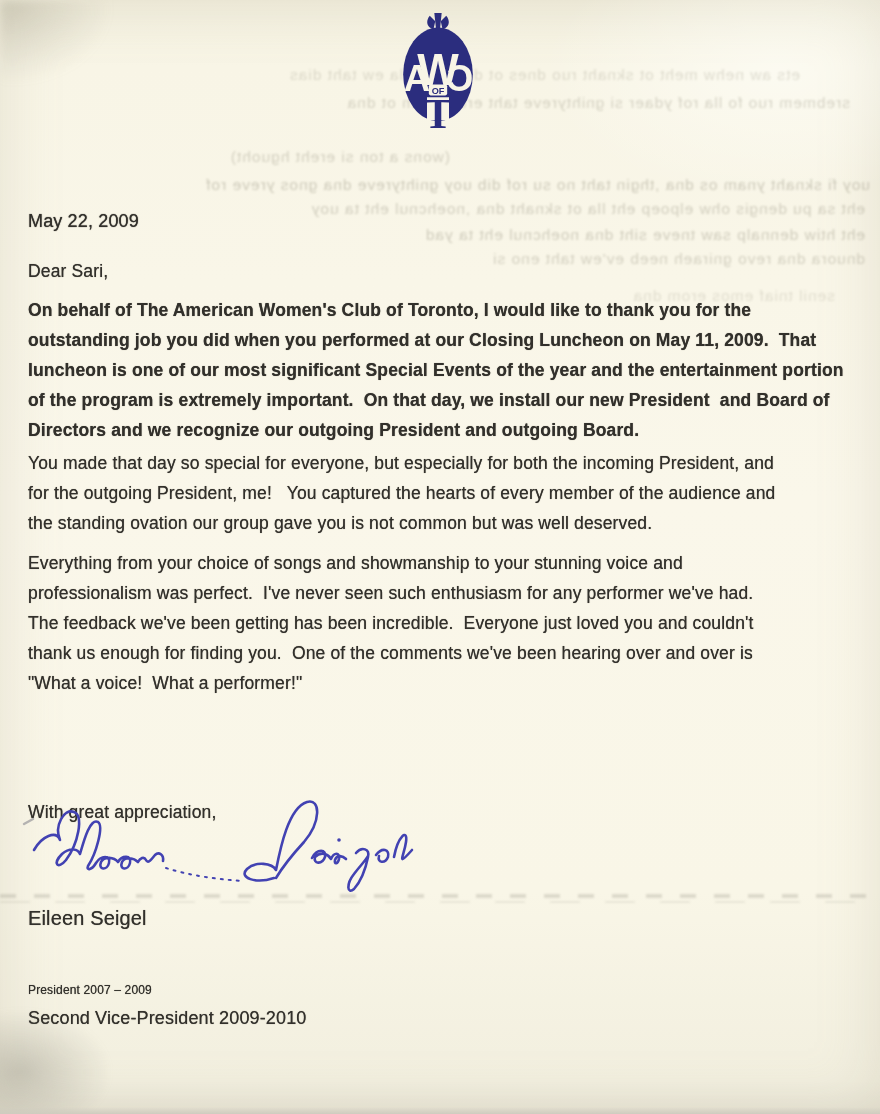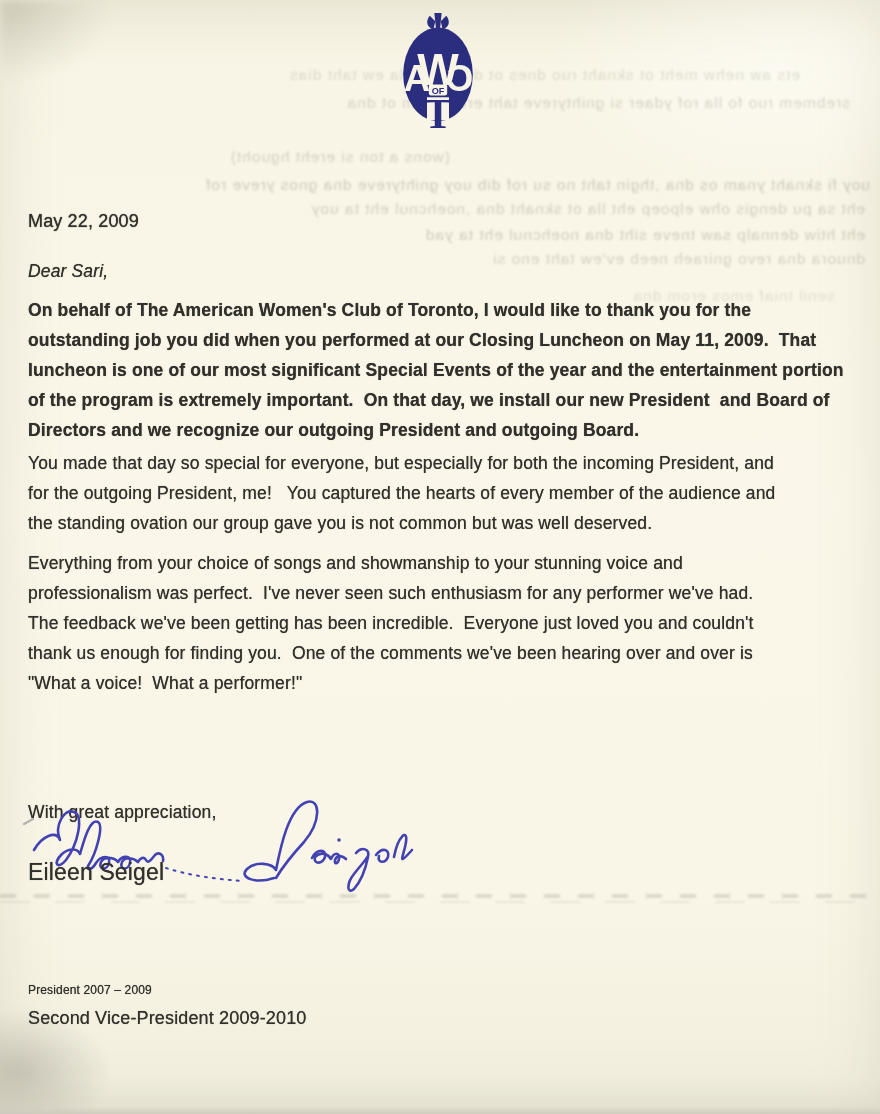--- a/index.html
+++ b/index.html
@@ -14,28 +14,28 @@
   .bleed span{
     position:absolute;display:block;transform:scaleX(-1);
     filter:blur(1.2px);color:#9a9684;font-size:15.5px;letter-spacing:1px;
     white-space:nowrap;overflow:hidden;
   }
   .logo{position:absolute;left:392px;top:12px;}
   .txt{position:absolute;left:28px;white-space:pre-wrap;
     font-size:17.5px;line-height:30px;letter-spacing:.15px;
     text-shadow:0 0 .7px rgba(50,48,42,.85);filter:blur(.25px);}
   .date{top:206px;font-size:18px;text-shadow:0 0 1px rgba(40,38,34,.95);text-align:center;}
-  .salutation{top:256px;font-style:italic;}
+  .salutation{top:256px;}
   .p1{top:295px;width:820px;font-weight:bold;}
   .p2{top:448px;width:820px;}
   .p3{top:548px;width:820px;}
   .p4{top:697px;width:820px;}
   .closing{top:765px;margin-top:32px;}
   .signature{position:absolute;left:16px;top:786px;}
-  .typed-name{top:857px;font-size:23px;}
+  .typed-name{top:903px;font-size:20px;}
   .org{top:946px;font-size:18px;}
   .title1{top:975px;font-size:12px;}
   .title2{top:1003px;font-size:18px;}
   .streak{position:absolute;left:0;top:894px;width:880px;height:4px;opacity:.45;
     background:repeating-linear-gradient(90deg,rgba(125,122,110,.5) 0 16px,transparent 16px 34px);
     filter:blur(1px);}
   .streak2{position:absolute;left:0;top:901px;width:880px;height:2px;opacity:.25;
     background:repeating-linear-gradient(90deg,rgba(125,122,110,.5) 0 30px,transparent 30px 55px);
     filter:blur(1px);}
   .smudge{position:absolute;left:-25px;top:1000px;width:150px;height:120px;filter:blur(3px);

